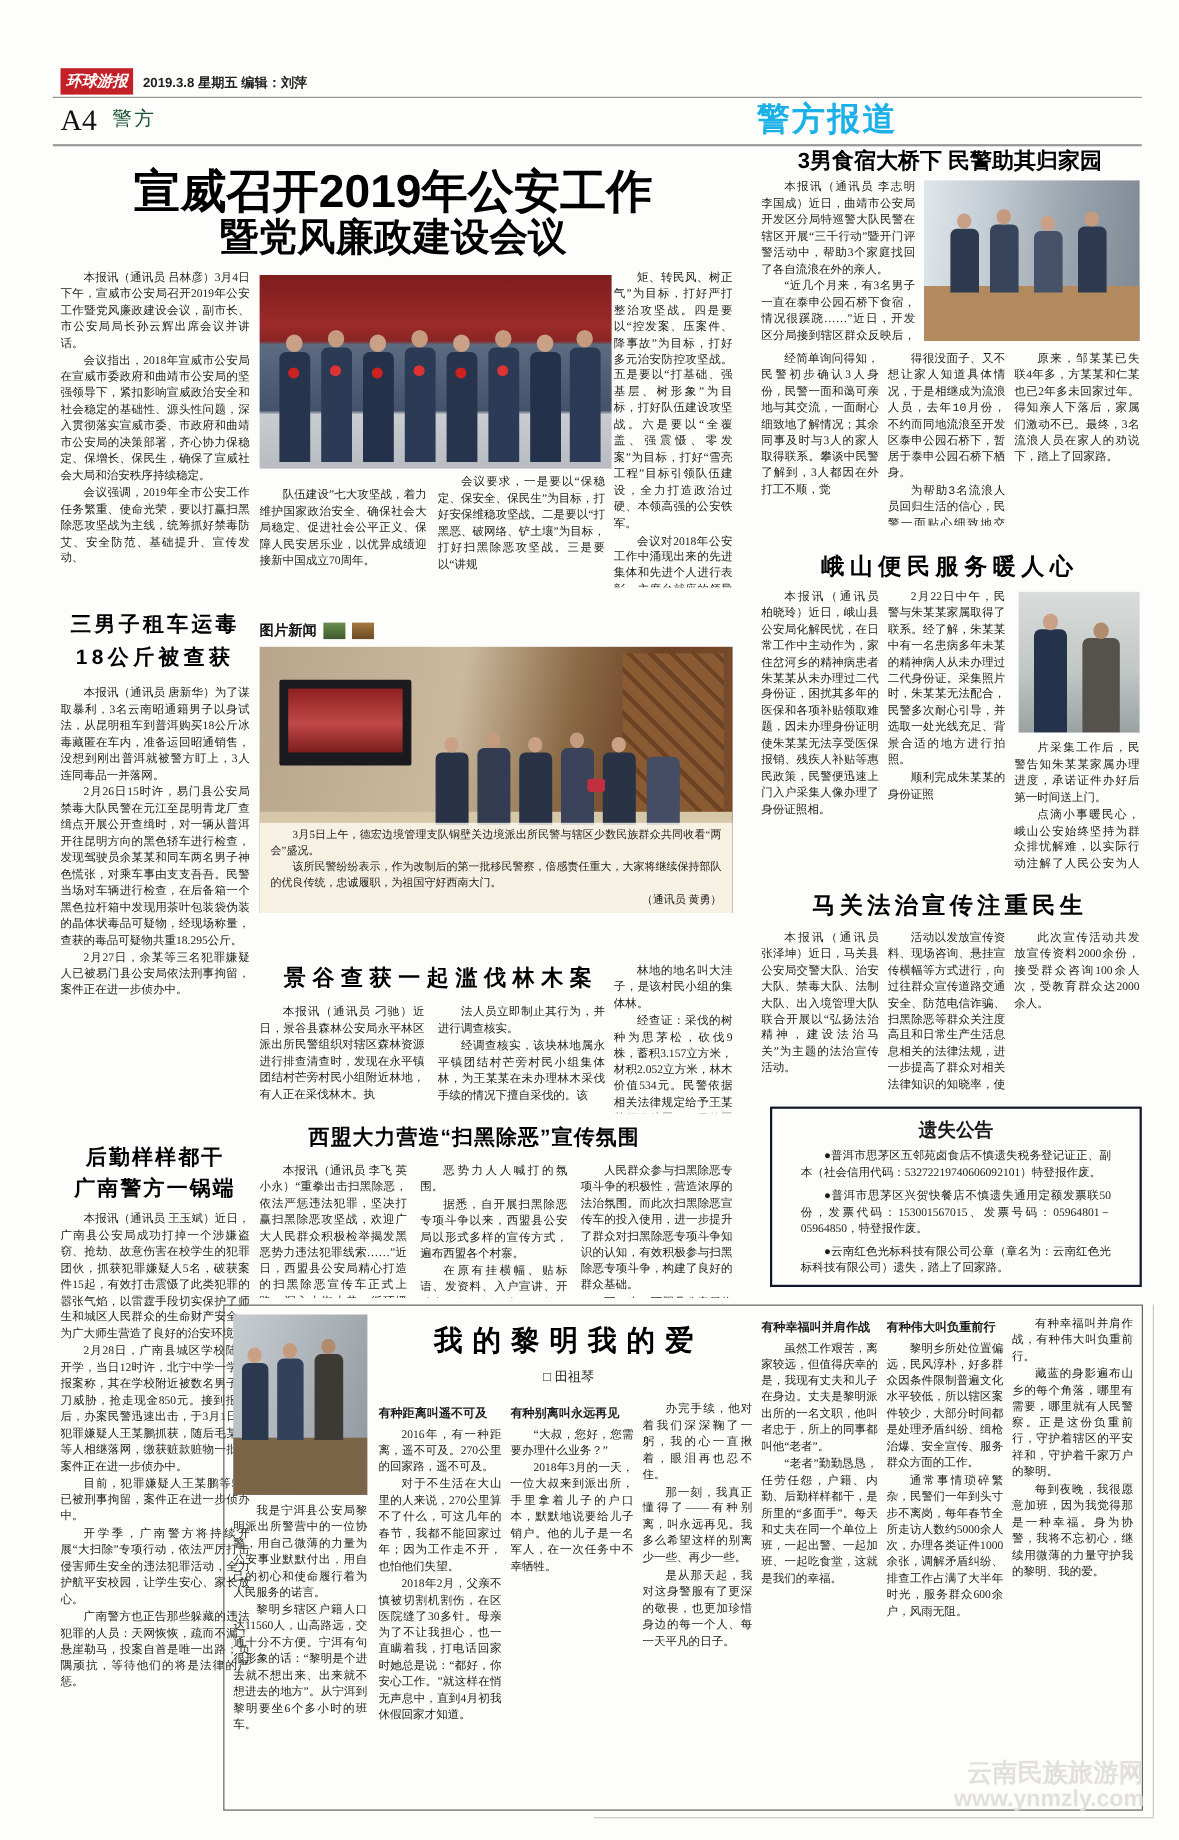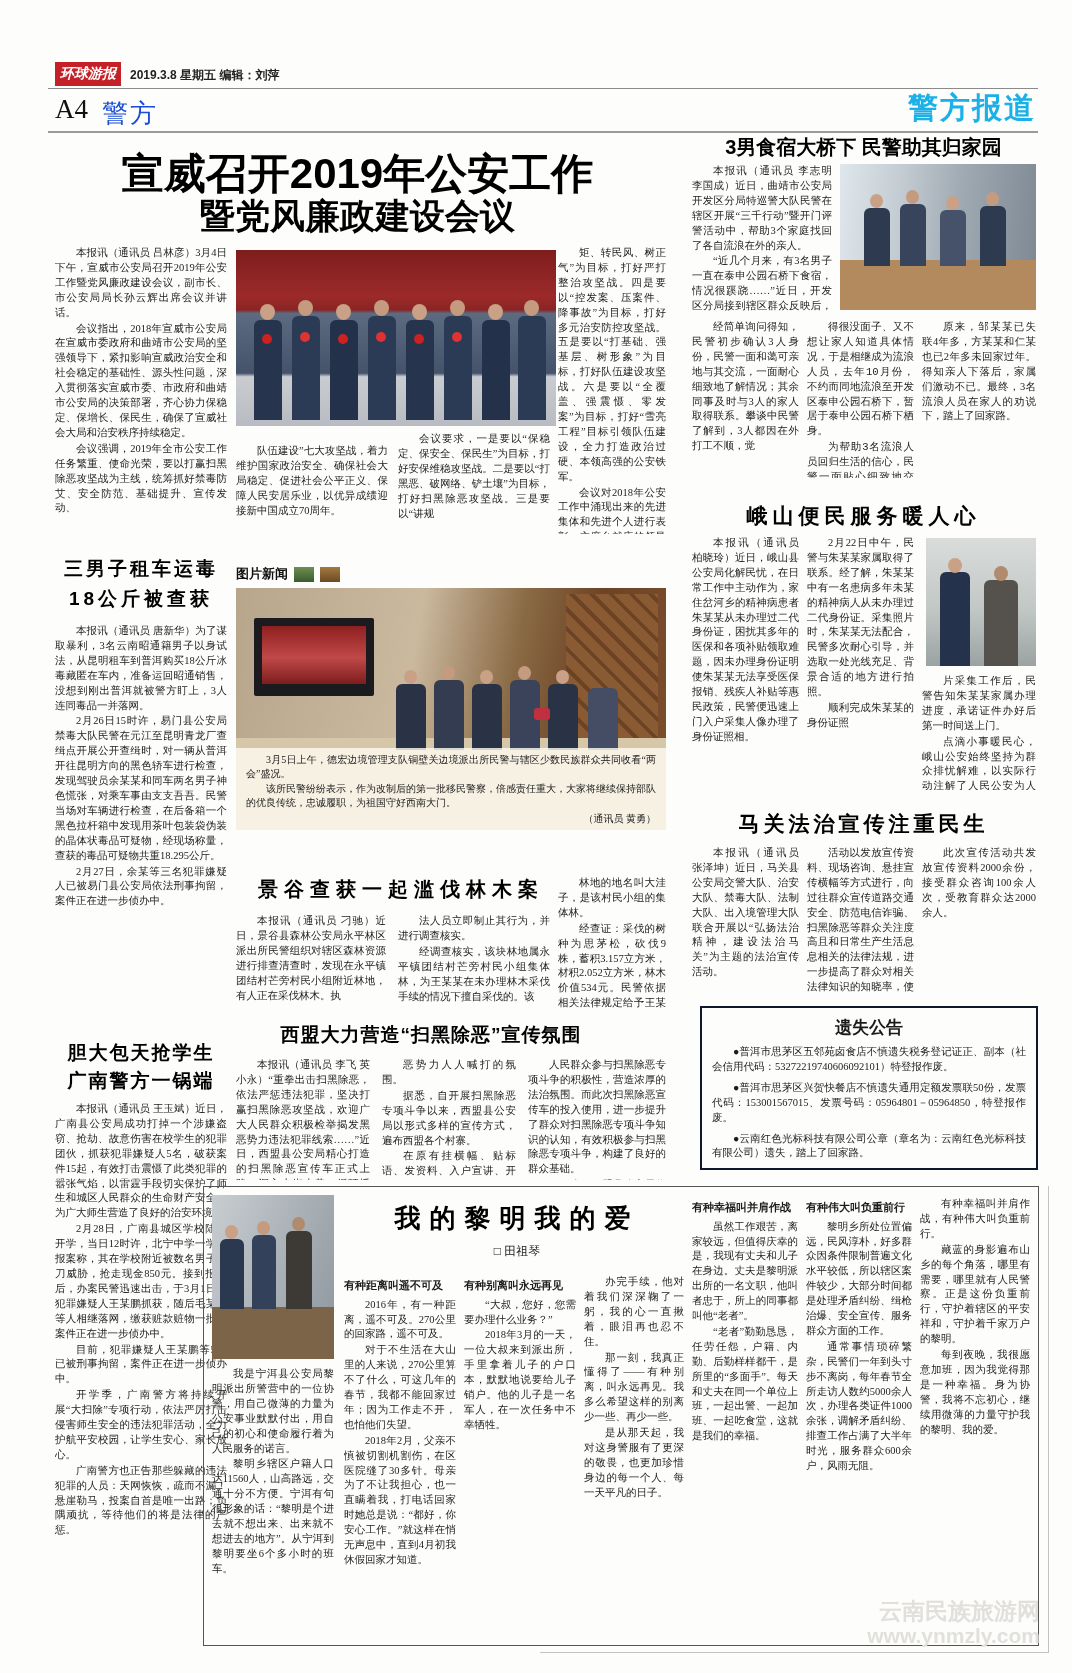--- a/index.html
+++ b/index.html
@@ -5,23 +5,23 @@
   html,body{margin:0;padding:0;background:#e9e7e2;}
   #page{position:relative;width:1072px;height:1673px;background:#fdfdfb;margin:0 auto;overflow:hidden;
         font-family:"Liberation Serif",serif;color:#1a1a1a;}
   .abs{position:absolute;}
   
   .logo{background:#c32127;color:#fff;font-family:"Liberation Sans",sans-serif;font-weight:bold;
         font-size:14px;display:flex;align-items:center;justify-content:center;font-style:italic;}
   .dateline{font-family:"Liberation Sans",sans-serif;font-weight:bold;font-size:12px;color:#222;}
   .rule{background:#8a8a8a;}
   .pageno{font-family:"Liberation Serif",serif;font-size:27px;color:#111;}
-  .pagelbl{font-family:"Liberation Sans",sans-serif;font-size:26px;color:#1d4ed8;letter-spacing:2px;}
+  .pagelbl{font-family:"Liberation Sans",sans-serif;font-size:18px;color:#14532d;letter-spacing:2px;}
   .masthead-right{font-family:"Liberation Sans",sans-serif;font-weight:bold;font-size:30px;color:#1cb0e8;
-        text-align:right;letter-spacing:2px;}
+        text-align:left;letter-spacing:2px;}
   
   .tb{font-size:10.5px;line-height:1.42;text-align:justify;overflow:hidden;color:#1c1c1c;}
   .tb p{margin:0 0 1px;text-indent:2em;}
   .hl{font-family:"Liberation Sans",sans-serif;font-weight:bold;color:#000;text-align:center;line-height:1.35;}
   .sh{font-family:"Liberation Sans",sans-serif;font-weight:bold;font-size:11px;text-align:left;
       text-indent:0;margin:3px 0 4px;}
   
   .ph{position:absolute;overflow:hidden;background:#999;}
   .fig{position:absolute;border-radius:6px 6px 0 0;}
   .head{position:absolute;border-radius:50%;}
@@ -98,21 +98,21 @@
     </div>
 
   <div class="abs hl" style="left:55px;top:556px;width:172px;font-size:19px;letter-spacing:3px;">三男子租车运毒</div>
   <div class="abs hl" style="left:55px;top:586px;width:172px;font-size:19px;letter-spacing:4px;">18公斤被查获</div>
   <div class="abs tb" style="left:55px;top:624px;width:172px;height:410px;">
       <p>本报讯（通讯员 唐新华）为了谋取暴利，3名云南昭通籍男子以身试法，从昆明租车到普洱购买18公斤冰毒藏匿在车内，准备运回昭通销售，没想到刚出普洱就被警方盯上，3人连同毒品一并落网。</p>
       <p>2月26日15时许，易门县公安局禁毒大队民警在元江至昆明青龙厂查缉点开展公开查缉时，对一辆从普洱开往昆明方向的黑色轿车进行检查，发现驾驶员余某某和同车两名男子神色慌张，对乘车事由支支吾吾。民警当场对车辆进行检查，在后备箱一个黑色拉杆箱中发现用茶叶包装袋伪装的晶体状毒品可疑物，经现场称量，查获的毒品可疑物共重18.295公斤。</p>
       <p>2月27日，余某等三名犯罪嫌疑人已被易门县公安局依法刑事拘留，案件正在进一步侦办中。</p>
     </div>
 
-  <div class="abs hl" style="left:55px;top:1040px;width:172px;font-size:19px;letter-spacing:2px;">胆大包天抢学生</div>
+  <div class="abs hl" style="left:55px;top:1040px;width:172px;font-size:19px;letter-spacing:2px;">后勤样样都干</div>
   <div class="abs hl" style="left:55px;top:1068px;width:172px;font-size:19px;letter-spacing:2px;">广南警方一锅端</div>
   <div class="abs tb" style="left:55px;top:1102px;width:172px;height:538px;">
       <p>本报讯（通讯员 王玉斌）近日，广南县公安局成功打掉一个涉嫌盗窃、抢劫、故意伤害在校学生的犯罪团伙，抓获犯罪嫌疑人5名，破获案件15起，有效打击震慑了此类犯罪的嚣张气焰，以雷霆手段切实保护了师生和城区人民群众的生命财产安全，为广大师生营造了良好的治安环境。</p>
       <p>2月28日，广南县城区学校陆续开学，当日12时许，北宁中学一学生报案称，其在学校附近被数名男子持刀威胁，抢走现金850元。接到报案后，办案民警迅速出击，于3月1日将犯罪嫌疑人王某鹏抓获，随后毛某利等人相继落网，缴获赃款赃物一批，案件正在进一步侦办中。</p>
       <p>目前，犯罪嫌疑人王某鹏等5人已被刑事拘留，案件正在进一步侦办中。</p>
       <p>开学季，广南警方将持续开展“大扫除”专项行动，依法严厉打击侵害师生安全的违法犯罪活动，全力护航平安校园，让学生安心、家长放心。</p>
       <p>广南警方也正告那些躲藏的违法犯罪的人员：天网恢恢，疏而不漏！悬崖勒马，投案自首是唯一出路；负隅顽抗，等待他们的将是法律的严惩。</p>
     </div>
 
   <div class="abs" style="left:236px;top:564px;width:430px;height:20px;">
@@ -223,21 +223,21 @@
     </div>
   <div class="abs tb" style="left:807px;top:846px;width:107px;height:148px;">
       <p>活动以发放宣传资料、现场咨询、悬挂宣传横幅等方式进行，向过往群众宣传道路交通安全、防范电信诈骗、扫黑除恶等群众关注度高且和日常生产生活息息相关的法律法规，进一步提高了群众对相关法律知识的知晓率，使尊法、学法、守法、用法在全县蔚然成风，营造“办事依法、遇事找法、解决问题用法、化解矛盾靠法”的浓厚氛围。</p>
     </div>
   <div class="abs tb" style="left:922px;top:846px;width:114px;height:148px;">
       <p>此次宣传活动共发放宣传资料2000余份，接受群众咨询100余人次，受教育群众达2000余人。</p>
     </div>
 
   <div class="abs noticebox" style="left:700px;top:1006px;width:334px;height:160px;">
     <div class="notice-title">遗失公告</div>
-    <div class="tb" style="padding:0 10px;height:118px;">
+    <div class="tb" style="padding:0 26px;height:118px;">
         <p>●普洱市思茅区五邻苑卤食店不慎遗失税务登记证正、副本（社会信用代码：53272219740606092101）特登报作废。</p>
         <p>●普洱市思茅区兴贺快餐店不慎遗失通用定额发票联50份，发票代码：153001567015、发票号码：05964801－05964850，特登报作废。</p>
         <p>●云南红色光标科技有限公司公章（章名为：云南红色光标科技有限公司）遗失，踏上了回家路。</p>
       </div>
   </div>
 
   <div class="abs featurebox" style="left:203px;top:1186px;width:834px;height:458px;">
     <div class="ph" style="left:8px;top:8px;width:122px;height:164px;background:linear-gradient(110deg,#c8cdd1 0%,#aeb5ba 45%,#8d969d 100%);">
       <div class="abs" style="left:0;top:112px;width:122px;height:52px;background:#7b6448;"></div>
       <div class="fig" style="left:8px;top:44px;width:24px;height:70px;background:#2a3950;"></div>

